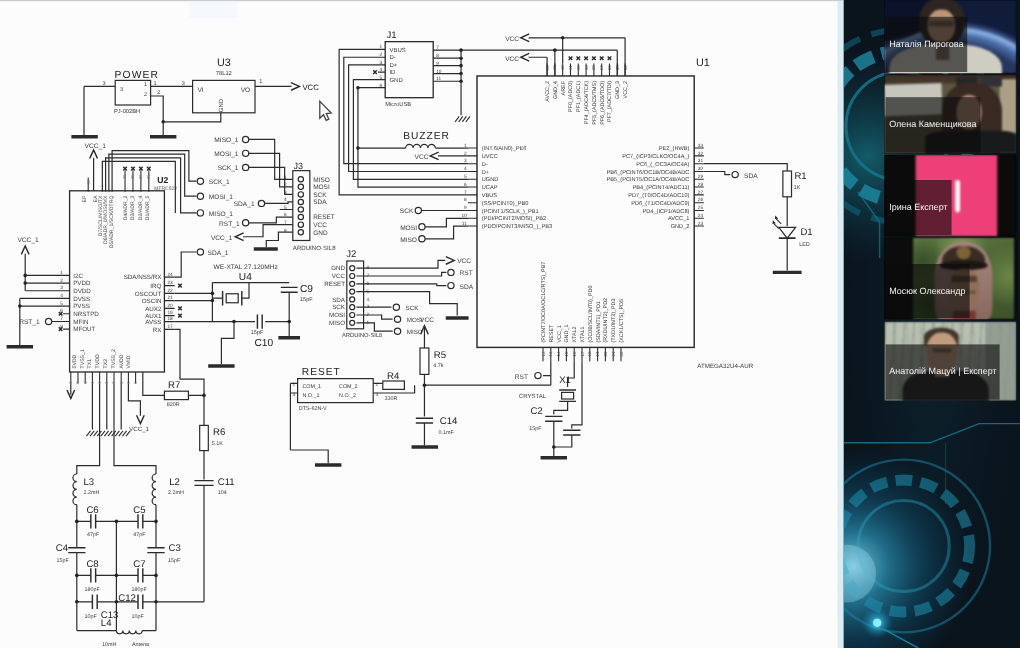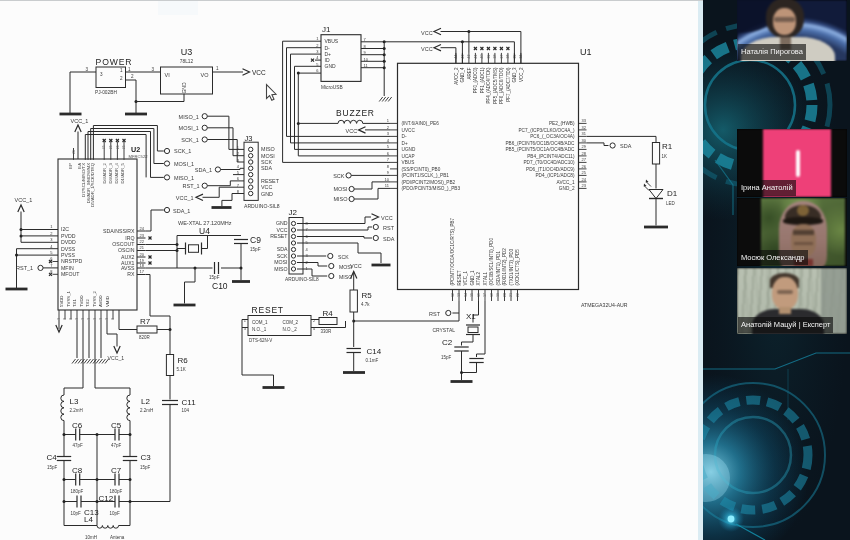--- a/index.html
+++ b/index.html
@@ -2,21 +2,21 @@
 <html><head><meta charset="utf-8">
 <style>
 html,body{margin:0;padding:0;width:850px;height:540px;overflow:hidden;background:#0a141d;
  font-family:"Liberation Sans", sans-serif;}
 #schem{position:absolute;left:0;top:0;width:703px;height:540px;background:#fcfcfc;border-top:1px solid #c9ccce;box-sizing:border-box}
 #side{position:absolute;left:703px;top:0;width:147px;height:540px;overflow:hidden}
 #tiles{position:absolute;left:737px;top:0;width:110px;height:540px}
 .tile{position:absolute;left:0;width:110px;overflow:hidden;background:#000}
 .tc{position:absolute;left:0;top:0;width:100%;height:100%;filter:blur(0.9px)}
 .nm{position:absolute;left:1px;bottom:1px;background:rgba(12,12,12,.62);color:#f3f3f3;
- font-size:7.5px;line-height:9.5px;padding:3px 3px;white-space:nowrap}
+ font-size:7.5px;line-height:9.5px;padding:18px 3px;white-space:nowrap}
 </style></head>
 <body>
 <div id="schem">
 <svg width="703" height="540" viewBox="0 0 703 540" font-family="Liberation Sans, sans-serif" style="filter:blur(0.3px)">
 <text x="95.5" y="64" font-size="8.6" text-anchor="start" fill="#222" letter-spacing="0.9">POWER</text>
 <rect x="96" y="66" width="29.5" height="20.5" stroke="#2b2b2b" stroke-width="1.0" fill="none"></rect>
 <text x="95" y="93" font-size="4.8" text-anchor="start" fill="#3a3a3a">PJ-002BH</text>
 <text x="100" y="74.5" font-size="4.6" text-anchor="start" fill="#3a3a3a">3</text>
 <text x="122.5" y="70.5" font-size="4.6" text-anchor="end" fill="#3a3a3a">1</text>
 <text x="122.5" y="79" font-size="4.6" text-anchor="end" fill="#3a3a3a">2</text>
@@ -762,26 +762,38 @@
     #0d1430;">
     <div style="position:absolute;left:-12px;top:-22px;width:60px;height:55px;background:#0b1128;border-radius:0 0 70% 0;opacity:.85"></div>
     <div style="position:absolute;left:29px;top:-2px;width:38px;height:40px;border-radius:46%;background:#2c2521"></div>
     <div style="position:absolute;left:36px;top:8px;width:23px;height:27px;border-radius:46%;background:#bd9478"></div>
     <div style="position:absolute;left:37px;top:17px;width:21px;height:5px;background:rgba(60,50,45,.55);border-radius:2px"></div>
     <div style="position:absolute;left:4px;top:37px;width:94px;height:26px;border-radius:38% 38% 0 0/75% 75% 0 0;background:#cfccc2"></div>
     <div style="position:absolute;left:43px;top:37px;width:11px;height:13px;background:#7d6c5e"></div>
   </div>
   <div class="nm">Наталія Пирогова</div>
 </div>
+<div class="tile" style="top:62px;height:65.5px">
+  <div class="tc" style="background:linear-gradient(180deg,#3f2d24 0%,#45372a 10%,#5a5742 13%,#54513d 100%)">
+    <div style="position:absolute;left:0px;top:8px;width:48px;height:26px;background:#c6c6bc;transform:rotate(-2deg)"></div>
+    <div style="position:absolute;left:96px;top:4px;width:14px;height:62px;background:#aba086"></div>
+    <div style="position:absolute;left:60px;top:2px;width:17px;height:8px;background:#26262a;border-radius:1px"></div>
+    <div style="position:absolute;left:81px;top:2px;width:17px;height:8px;background:#303036;border-radius:1px"></div>
+    <div style="position:absolute;left:48px;top:7px;width:50px;height:62px;border-radius:44% 44% 26% 26%/38% 38% 28% 28%;background:#382a22"></div>
+    <div style="position:absolute;left:60px;top:17px;width:21px;height:29px;border-radius:48%;background:#ab8570"></div>
+    <div style="position:absolute;left:34px;top:47px;width:76px;height:19px;background:#191a1c;border-radius:28% 18% 0 0"></div>
+  </div>
+  <div class="nm">Олена Каменщикова</div>
+</div>
 <div class="tile" style="top:129px;height:67.5px">
   <div class="tc" style="background:#0b0b0b">
     <div style="position:absolute;left:26px;top:0;width:68px;height:68px;background:#ee4078"></div>
     <div style="position:absolute;left:59px;top:21px;width:3.8px;height:27px;background:#fff;border-radius:2px"></div>
   </div>
-  <div class="nm">Ірина Анатолій</div>
+  <div class="nm">Ірина Експерт</div>
 </div>
 <div class="tile" style="top:268px;height:65.5px">
   <div class="tc" style="background:
      repeating-linear-gradient(94deg, rgba(118,128,112,.35) 0 2px, transparent 2px 8px),
      repeating-linear-gradient(86deg, rgba(140,150,134,.25) 0 2px, transparent 2px 11px),
      linear-gradient(180deg,#b9c1b2 0%,#afb8a9 100%);">
     <div style="position:absolute;left:84px;top:0;width:26px;height:66px;background:#89938a;opacity:.75"></div>
     <div style="position:absolute;left:33px;top:5px;width:29px;height:15px;border-radius:50% 50% 0 0;background:#42362c"></div>
     <div style="position:absolute;left:35px;top:9px;width:26px;height:33px;border-radius:46%;background:#c19b7d"></div>
     <div style="position:absolute;left:40px;top:22px;width:16px;height:4px;background:rgba(70,55,45,.55);border-radius:2px"></div>

